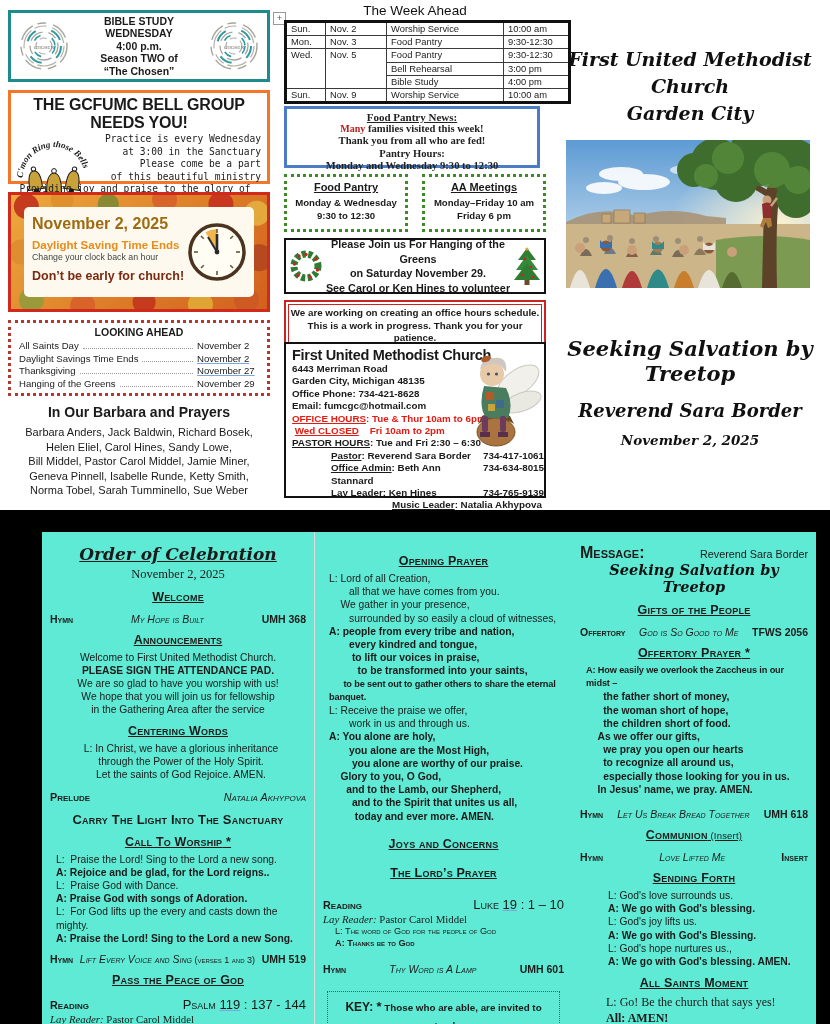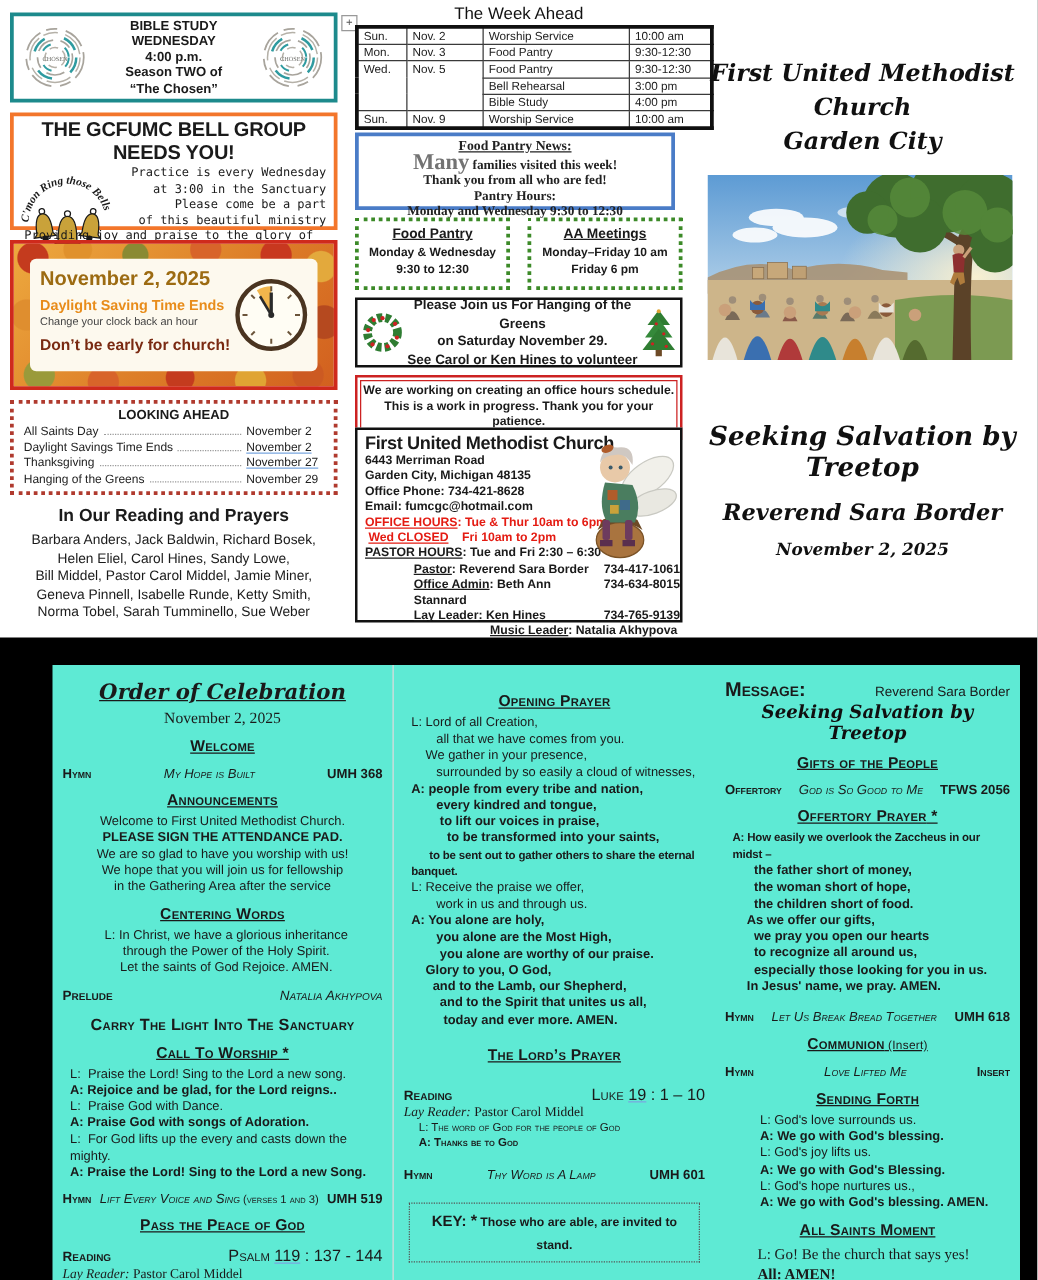--- a/index.html
+++ b/index.html
@@ -59,21 +59,21 @@
               font-size:9px;line-height:10px;text-align:center;color:#555;}
   .week-table{left:284px;top:20px;border-collapse:collapse;border:3px solid #101010;background:#fff;}
   .week-table td{border:1px solid #3a3a3a;font-size:9.4px;line-height:12.2px;padding:0 4px;
                  white-space:nowrap;color:#1c1c1c;}
   .week-table td.c1{width:30px;} .week-table td.c2{width:52px;}
   .week-table td.c3{width:108px;} .week-table td.c4{width:56px;}
   .pantry-news{left:284px;top:106px;width:256px;height:62px;border:3px solid #4a7cc7;box-sizing:border-box;
                text-align:center;font-family:"Liberation Serif",serif;font-weight:bold;
                font-size:10.6px;line-height:12.2px;padding-top:2px;color:#222;}
   .pn-title{text-decoration:underline;font-size:11px;}
-  .pn-many{color:#737373;font-size:18px;}
+  .pn-many{color:#b91c1c;font-size:10px;}
   .dotted-green{border:3px dotted #3c8a28;box-sizing:border-box;text-align:center;height:58px;padding-top:4px;}
   .fp-box{left:284px;top:174px;width:124px;}
   .aa-box{left:422px;top:174px;width:124px;}
   .dg-title{font-weight:bold;font-size:11px;text-decoration:underline;margin-bottom:4px;}
   .dg-line{font-weight:bold;font-size:9.6px;line-height:12.5px;}
   .greens-box{left:284px;top:238px;width:262px;height:56px;border:2px solid #111;box-sizing:border-box;
               display:flex;align-items:center;padding:0 2px;}
   .greens-text{flex:1;text-align:center;font-weight:bold;font-size:10.8px;line-height:14.5px;}
   .office-notice{left:284px;top:300px;width:262px;border:2px solid #cc2222;box-sizing:border-box;padding:2px;}
   .office-inner{border:1px solid #cc2222;text-align:center;font-weight:bold;font-size:9.8px;
@@ -263,21 +263,21 @@
 
         <div class="lk-row">
           <span>Hanging of the Greens</span>
           <span class="lk-dots"></span>
           <span class="lk-date">November 29</span>
         </div>
       </div>
   </div>
 
   <div class="abs prayers">
-    <div class="pr-title">In Our Reading and Prayers</div>
+    <div class="pr-title">In Our Barbara and Prayers</div>
     <div>
 
     <div class="pr-line">Barbara Anders, Jack Baldwin, Richard Bosek,</div>
         <div class="pr-line">Helen Eliel, Carol Hines, Sandy Lowe,</div>
         <div class="pr-line">Bill Middel, Pastor Carol Middel, Jamie Miner,</div>
         <div class="pr-line">Geneva Pinnell, Isabelle Runde, Ketty Smith,</div>
         <div class="pr-line">Norma Tobel, Sarah Tumminello, Sue Weber</div>
       </div>
   </div>
 
@@ -602,20 +602,21 @@
             <div class="line">L: Receive the praise we offer,</div>
             <div class="line">       work in us and through us.</div>
             <div class="line b">A: You alone are holy,</div>
             <div class="line b">       you alone are the Most High,</div>
             <div class="line b">        you alone are worthy of our praise.</div>
             <div class="line b">    Glory to you, O God,</div>
             <div class="line b">      and to the Lamb, our Shepherd,</div>
             <div class="line b">        and to the Spirit that unites us all,</div>
             <div class="line b">         today and ever more. AMEN.</div>
           </div>
+        <div class="h" style="margin-top:14px">Joys and Concerns</div>
         <div class="h" style="margin-top:14px">The Lord’s Prayer</div>
         <div class="rrow" style="margin-top:16px">
           <span class="rlabel">Reading</span>
           <span class="rref"><span>Luke </span><span class="num">19</span><span> : 1 – 10</span></span>
         </div>
         <div class="lay"><span class="it">Lay Reader:</span><span> Pastor Carol Middel</span></div>
         <div class="scl">L: The word of God for the people of God</div>
         <div class="scl b">A: Thanks be to God</div>
         <div class="hrow" style="margin-top:14px">
           <span class="hlabel">Hymn</span>

